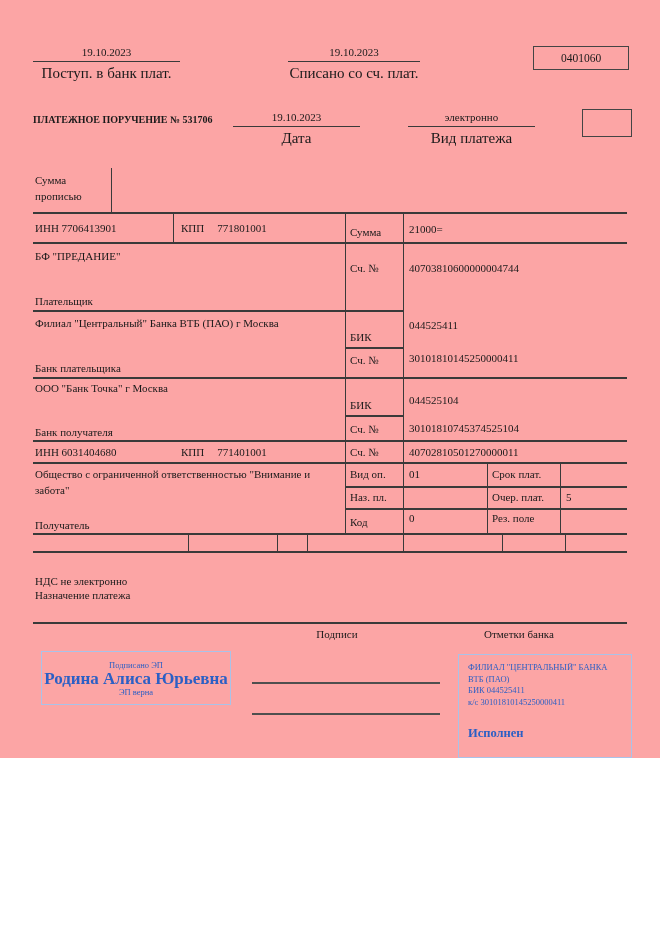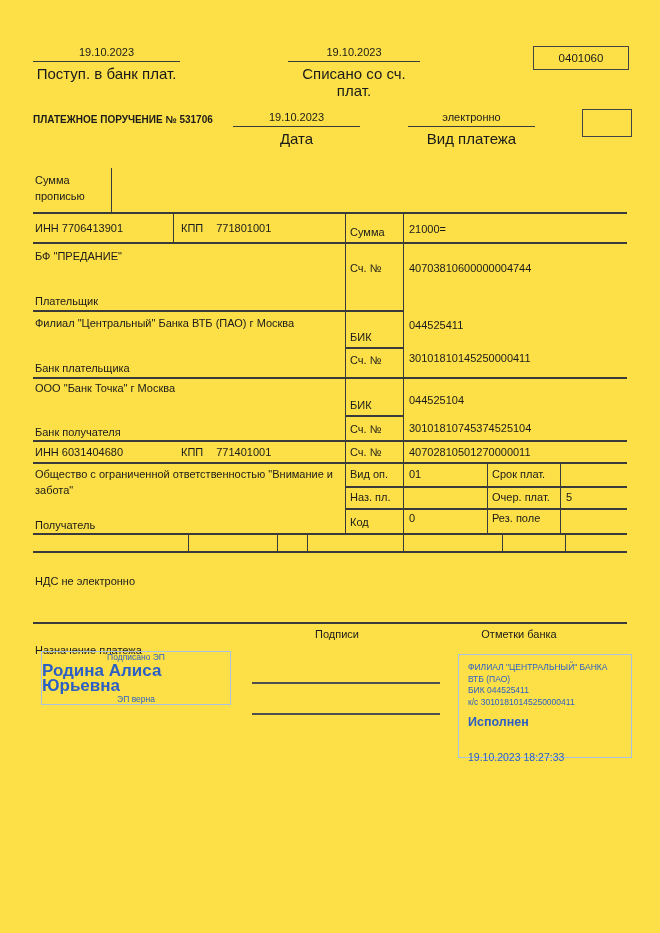--- a/index.html
+++ b/index.html
@@ -1,37 +1,37 @@
 <!DOCTYPE html>
 <html style="--stamp-blue: #2b5fc5;"><head>
 <meta charset="utf-8">
 <style>
   html,body { margin:0; padding:0; background:#fff; }
   .page {
-    position:relative; width:660px; height:933px; background:#fde047;
-    font-family:Liberation Sans, sans-serif;
+    position:relative; width:660px; height:758px; background:#fca5a5;
+    font-family:Liberation Serif, serif;
     color:#1a1a1a; overflow:hidden;
   }
   .txt { position:absolute; font-size:11px; line-height:14px; white-space:nowrap; }
   .bold { font-weight:bold; }
   .wrap { white-space:normal; }
   .hline { position:absolute; height:1.5px; background:#3a3a3a; }
   .vline { position:absolute; width:1.2px; background:#3a3a3a; }
   .field-underlined { position:absolute; }
   .fu-value { text-align:center; font-size:11px; padding-bottom:3px; border-bottom:1.3px solid #3a3a3a; }
   .fu-label { text-align:center; font-size:15px; padding-top:3px; }
   .code-box { position:absolute; border:1.5px solid #444; text-align:center; font-size:11.5px; }
   .sig-line { position:absolute; height:1.5px; background:#4f4f4f; }
   .stamp { position:absolute; border:1px solid #a9c2e9; color:var(--stamp-blue,#2b5fc5); }
   .stamp-sig { display:flex; flex-direction:column; align-items:center; justify-content:center; }
   .stamp-sig .s-small { font-size:8.5px; line-height:12px; }
   .stamp-sig .s-name { font-size:17px; line-height:15px; font-weight:bold; }
   .stamp-bank { padding:7px 9px; }
   .stamp-bank .b-small { font-size:8.5px; line-height:11.5px; }
-  .stamp-bank .b-status { font-size:12.5px; font-weight:bold; margin-top:7px; }
+  .stamp-bank .b-status { font-size:12.5px; font-weight:bold; margin-top:18px; }
   .stamp-bank .b-dt { font-size:10.5px; margin-top:22px; }
 </style>
 </head>
 <body>
 
 <div class="page">
 
   <div class="field-underlined" style="left:33px;top:46px;width:147px">
     <div class="fu-value">19.10.2023</div>
     <div class="fu-label">Поступ. в банк плат.</div>
@@ -120,21 +120,21 @@
   <div class="txt" style="left:492px;top:467px">Срок плат.</div>
   <div class="txt" style="left:350px;top:490px">Наз. пл.</div>
   <div class="txt" style="left:492px;top:490px">Очер. плат.</div>
   <div class="txt" style="left:566px;top:490px">5</div>
   <div class="txt" style="left:350px;top:515px">Код</div>
   <div class="txt" style="left:409px;top:511px">0</div>
   <div class="txt" style="left:492px;top:511px">Рез. поле</div>
   <div class="txt" style="left:35px;top:518px">Получатель</div>
 
   <div class="txt" style="left:35px;top:574px">НДС не электронно</div>
-  <div class="txt" style="left:35px;top:643px">Назначение платежа</div>
+  <div class="txt" style="left:35px;top:588px">Назначение платежа</div>
 
   <div class="txt" style="left:289px;top:627px;width:96px;text-align:center">Подписи</div>
   <div class="txt" style="left:459px;top:627px;width:120px;text-align:center">Отметки банка</div>
 
   <div class="stamp stamp-sig" style="left:41px;top:651px;width:188px;height:52px">
     <div class="s-small">Подписано ЭП</div>
     <div class="s-name">Родина Алиса Юрьевна</div>
     <div class="s-small">ЭП верна</div>
   </div>
 

